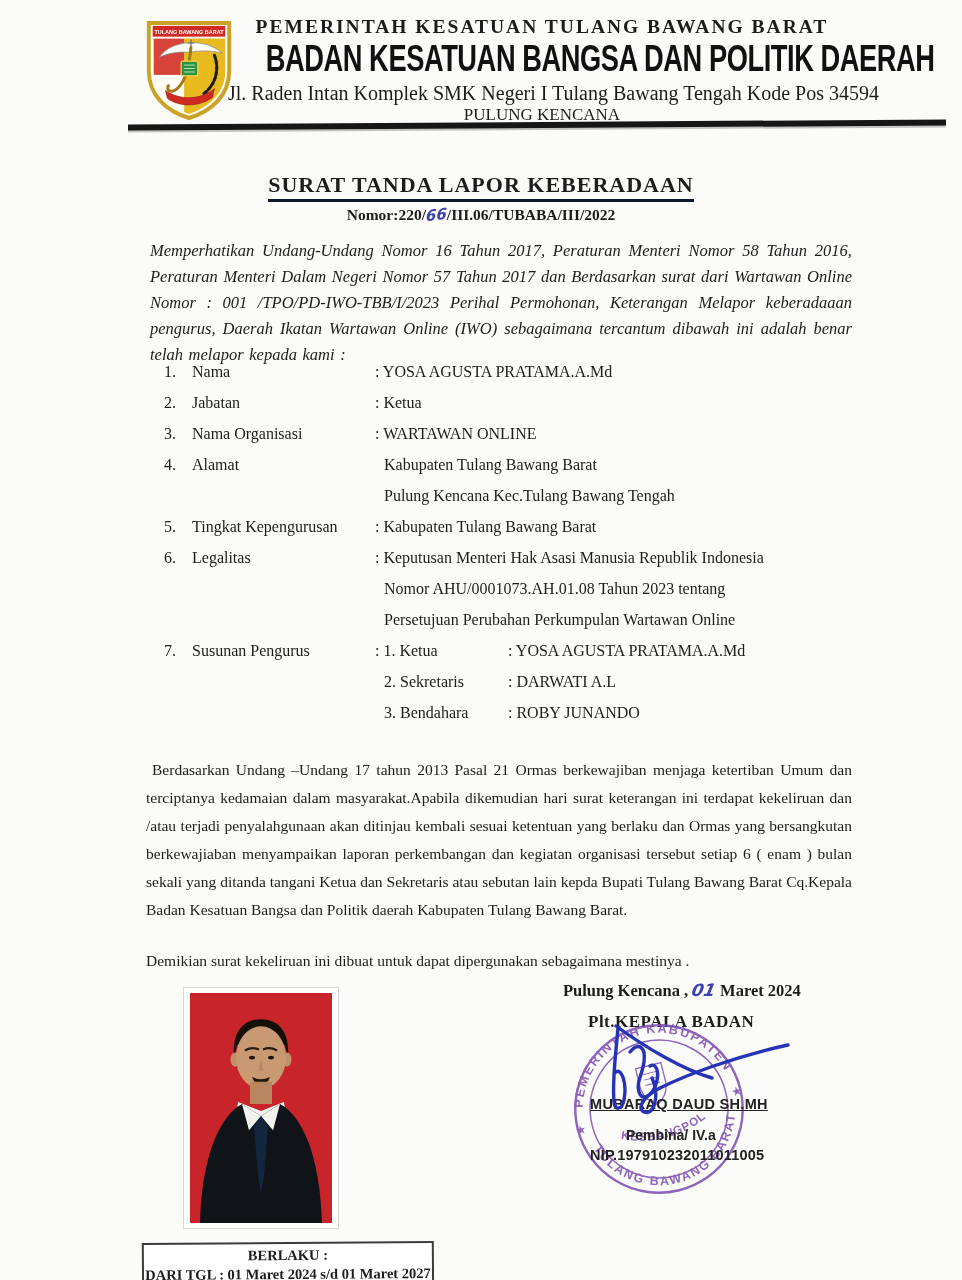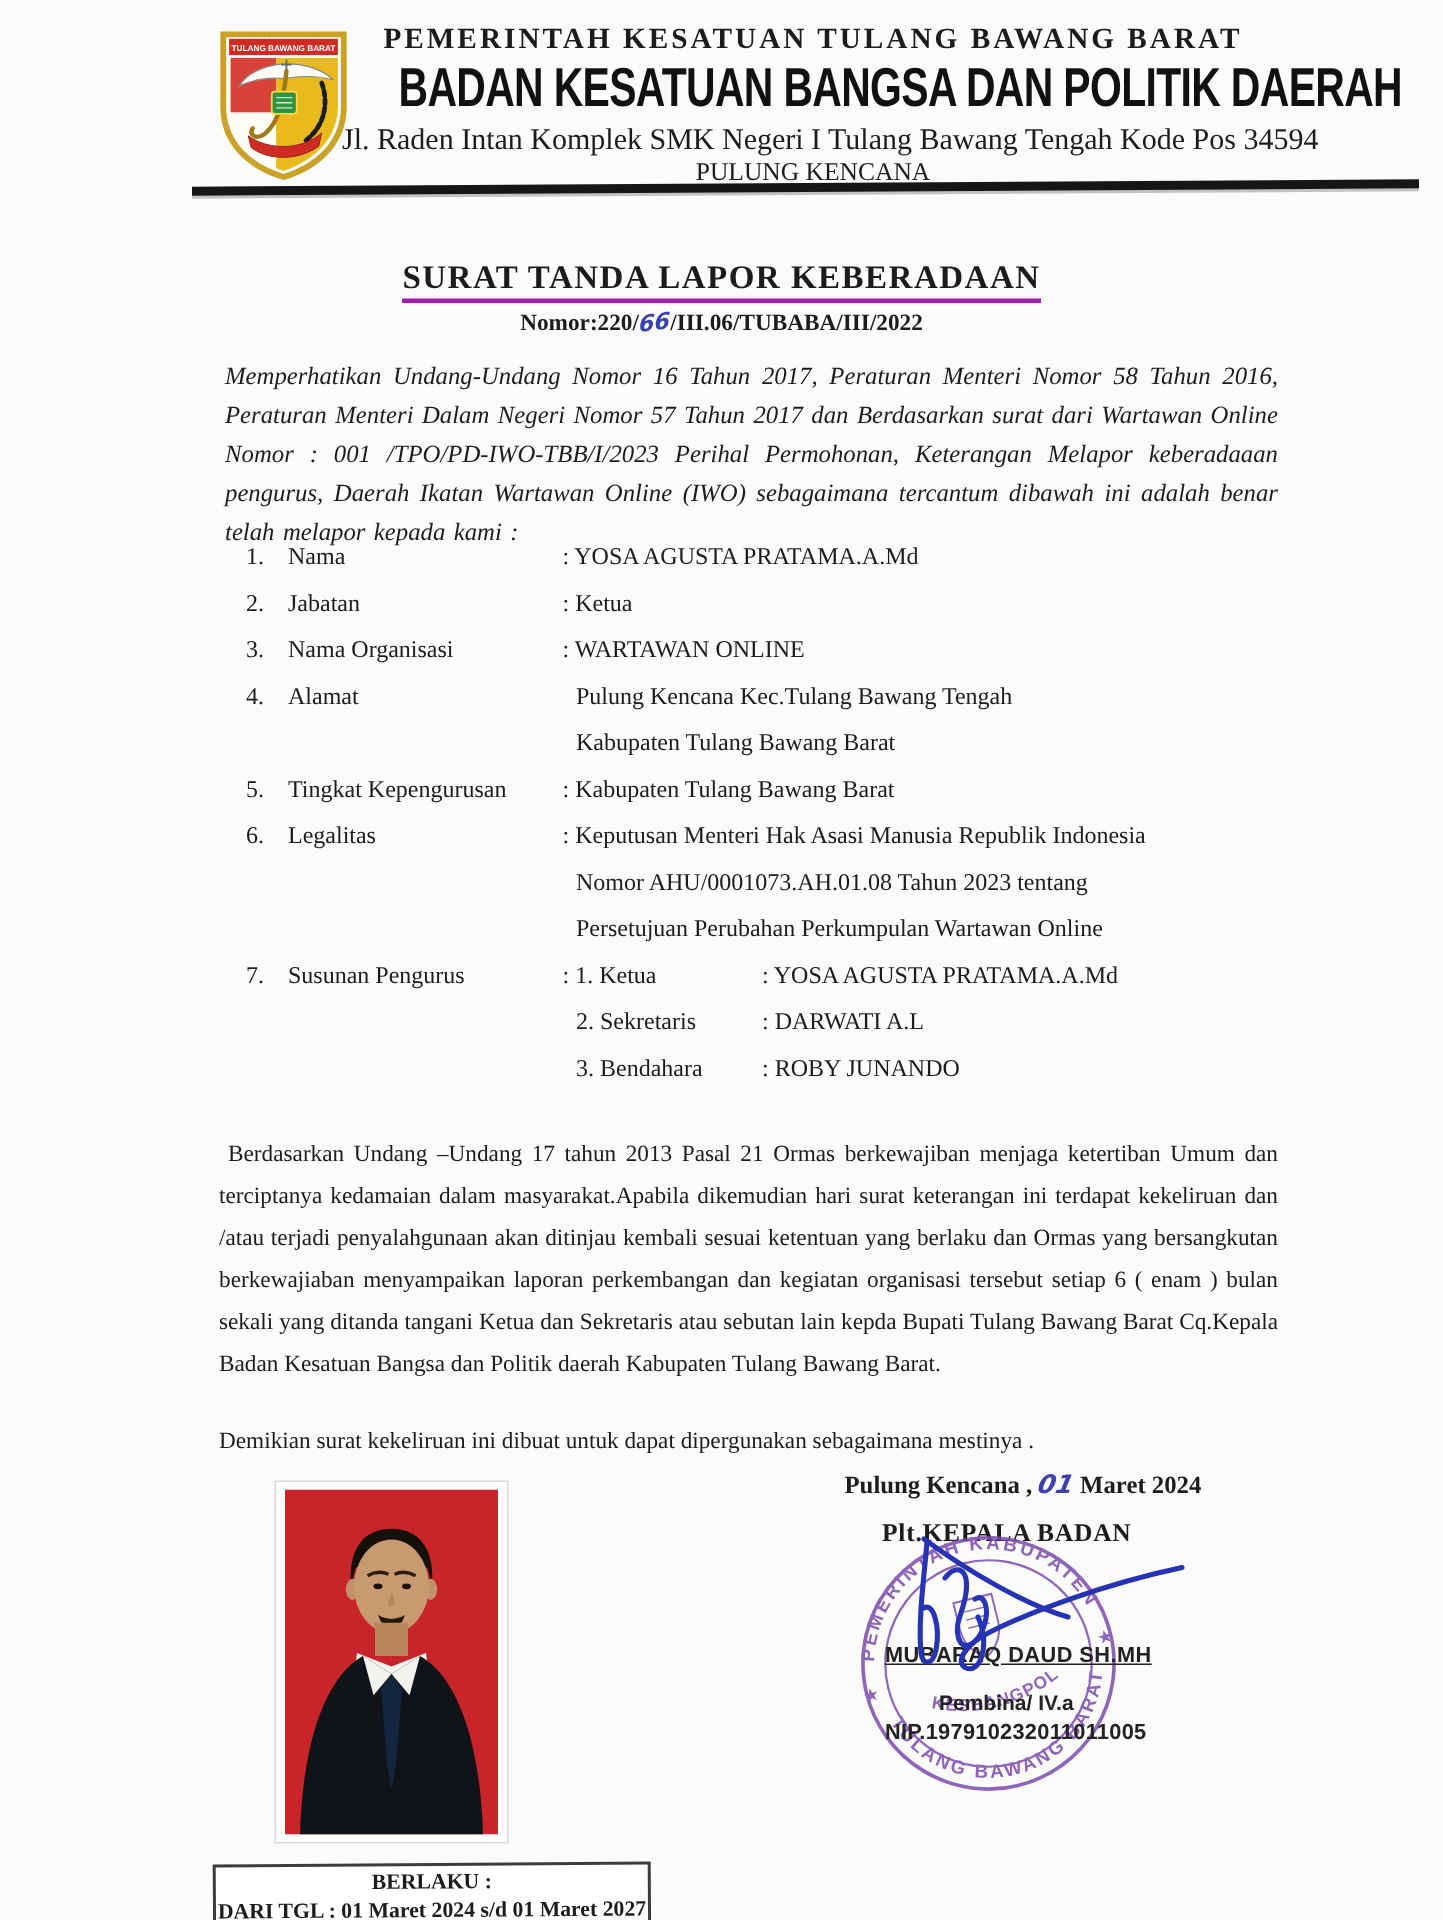--- a/index.html
+++ b/index.html
@@ -23,21 +23,21 @@
   .header-rule {
     position:absolute; left:128px; top:122px; width:818px; height:6px;
     background:#161616; transform:rotate(-0.35deg);
     box-shadow:0 2px 0 rgba(90,90,90,0.35);
   }
 
   
   .title-block { position:absolute; left:0; top:172px; width:962px; text-align:center; }
   .title-heading {
     display:inline-block; font-size:22px; font-weight:bold; letter-spacing:1px;
-    border-bottom:3px solid #a21caf; padding-bottom:1px;
+    border-bottom:3px solid #0f172a; padding-bottom:1px;
   }
   .title-number { font-size:15.5px; font-weight:bold; margin-top:4px; }
   .hand { font-family:"DejaVu Sans", sans-serif; font-style:italic; color:#3c41b0; }
   .hand-66 { display:inline-block; transform:rotate(-7deg) skewX(-10deg); font-size:15px; }
   .hand-01 { display:inline-block; transform:skewX(-12deg); font-size:17px; }
 
   
   .intro {
     position:absolute; left:150px; top:238px; width:702px;
     font-size:16.5px; line-height:26px; text-align:justify; word-spacing:1.5px;font-style:italic;
@@ -146,22 +146,22 @@
       <div class="label">Nama Organisasi</div>
       <div class="value">
           <div class="vline">: WARTAWAN ONLINE</div>
         </div>
     </div>
 
     <div class="item">
       <div class="no">4.</div>
       <div class="label">Alamat</div>
       <div class="value">
+        <div class="vline cont">Kabupaten Tulang Bawang Barat</div>
         <div class="vline cont">Pulung Kencana  Kec.Tulang Bawang Tengah</div>
-        <div class="vline cont">Kabupaten Tulang Bawang Barat</div>
       </div>
     </div>
 
     <div class="item">
       <div class="no">5.</div>
       <div class="label">Tingkat Kepengurusan</div>
       <div class="value">
           <div class="vline">: Kabupaten Tulang Bawang Barat</div>
         </div>
     </div>

